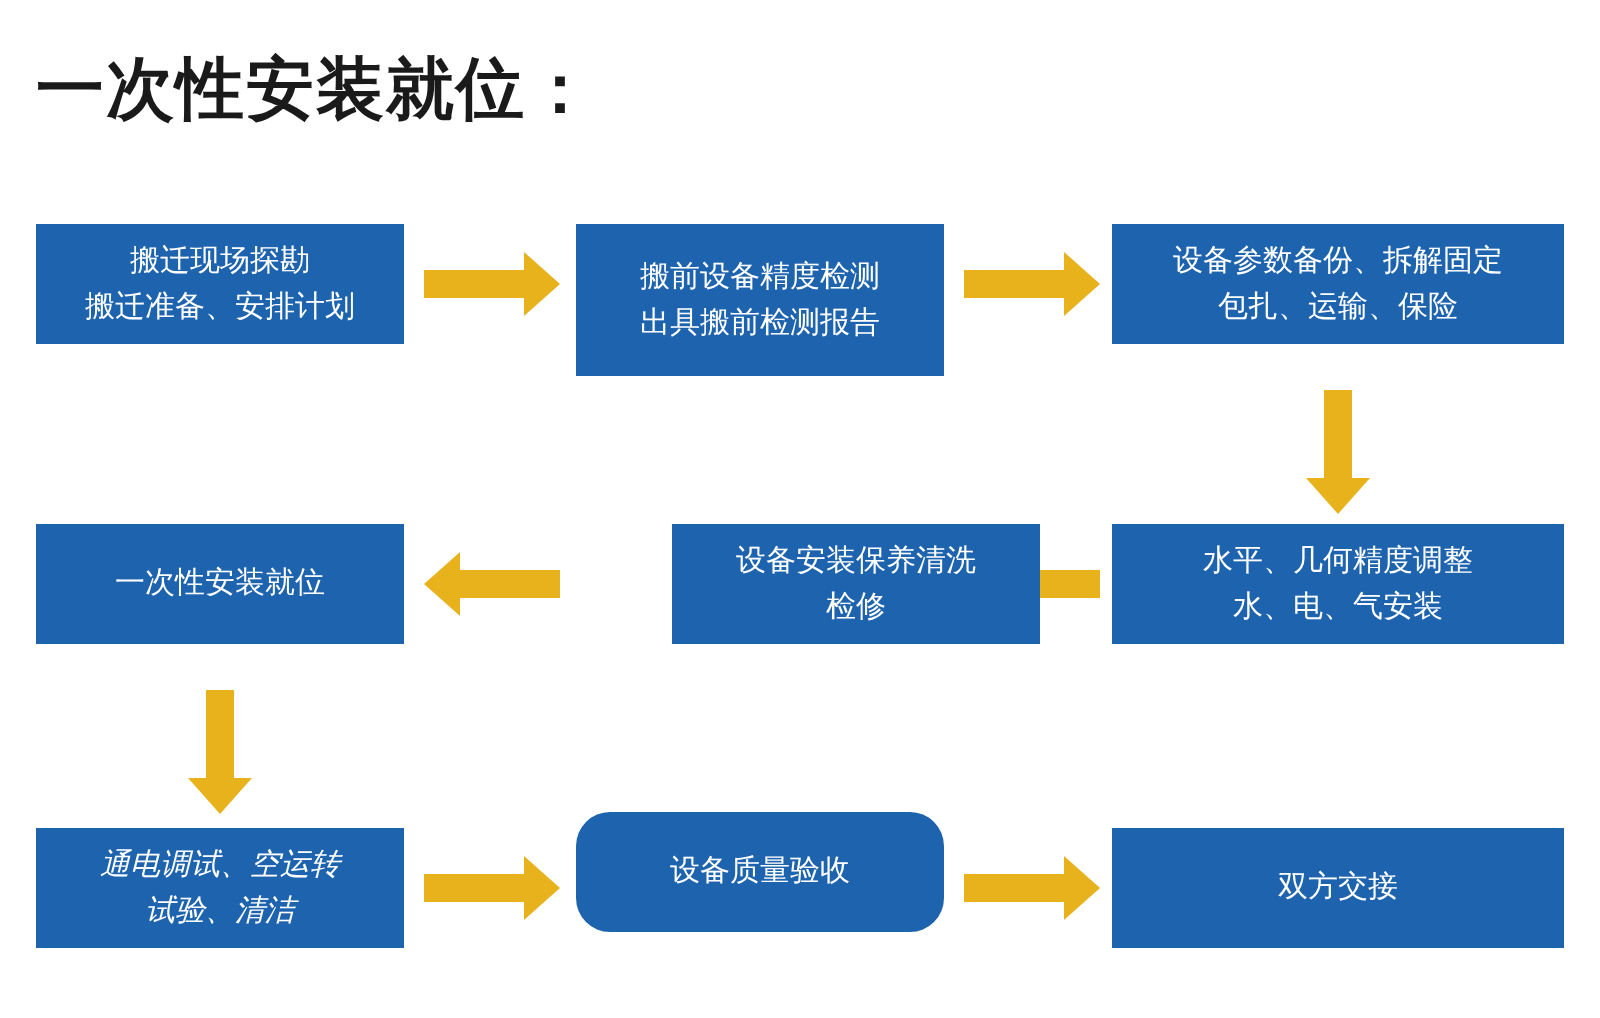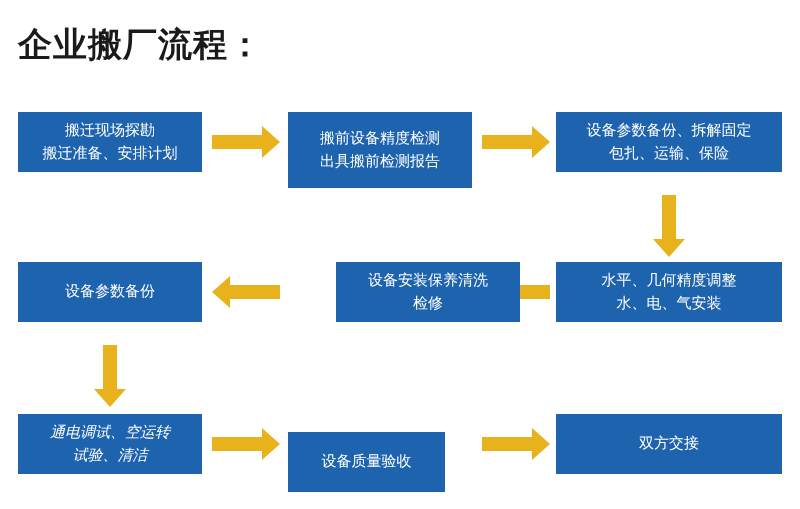--- a/index.html
+++ b/index.html
@@ -105,21 +105,21 @@
     border-left: 16px solid transparent;
     border-right: 16px solid transparent;
     border-top: 18px solid #e8b21c;
   }
 </style>
 </head>
 <body>
 
 <div id="page">
 
-  <div class="title">企业搬厂流程：</div>
+  <div class="title">一次性安装就位：</div>
 
   <div class="box" style="left:18px; top:112px; width:184px; height:60px;">
     <span>搬迁现场探勘
 搬迁准备、安排计划</span>
   </div>
 
   <div class="arrow-right" style="left:212px; top:126px; width:68px; height:32px;">
     <div class="shaft" style="width:52px;"></div>
     <div class="head"></div>
   </div>
@@ -158,39 +158,39 @@
     <span>设备安装保养清洗
 检修</span>
   </div>
 
   <div class="arrow-left" style="left:212px; top:276px; width:68px; height:32px;">
     <div class="shaft" style="width:52px;"></div>
     <div class="head"></div>
   </div>
 
   <div class="box" style="left:18px; top:262px; width:184px; height:60px;">
-    <span>设备参数备份</span>
+    <span>一次性安装就位</span>
   </div>
 
   <div class="arrow-down" style="left:94px; top:345px; width:32px; height:62px;">
     <div class="shaft" style="height:46px;"></div>
     <div class="head"></div>
   </div>
 
   <div class="box" style="left:18px; top:414px; width:184px; height:60px;font-style:italic;">
     <span>通电调试、空运转
 试验、清洁</span>
   </div>
 
   <div class="arrow-right" style="left:212px; top:428px; width:68px; height:32px;">
     <div class="shaft" style="width:52px;"></div>
     <div class="head"></div>
   </div>
 
-  <div class="box" style="left:288px; top:432px; width:157px; height:60px;">
+  <div class="box" style="left:288px; top:406px; width:184px; height:60px;border-radius:17px;">
     <span>设备质量验收</span>
   </div>
 
   <div class="arrow-right" style="left:482px; top:428px; width:68px; height:32px;">
     <div class="shaft" style="width:52px;"></div>
     <div class="head"></div>
   </div>
 
   <div class="box" style="left:556px; top:414px; width:226px; height:60px;">
     <span>双方交接</span>

